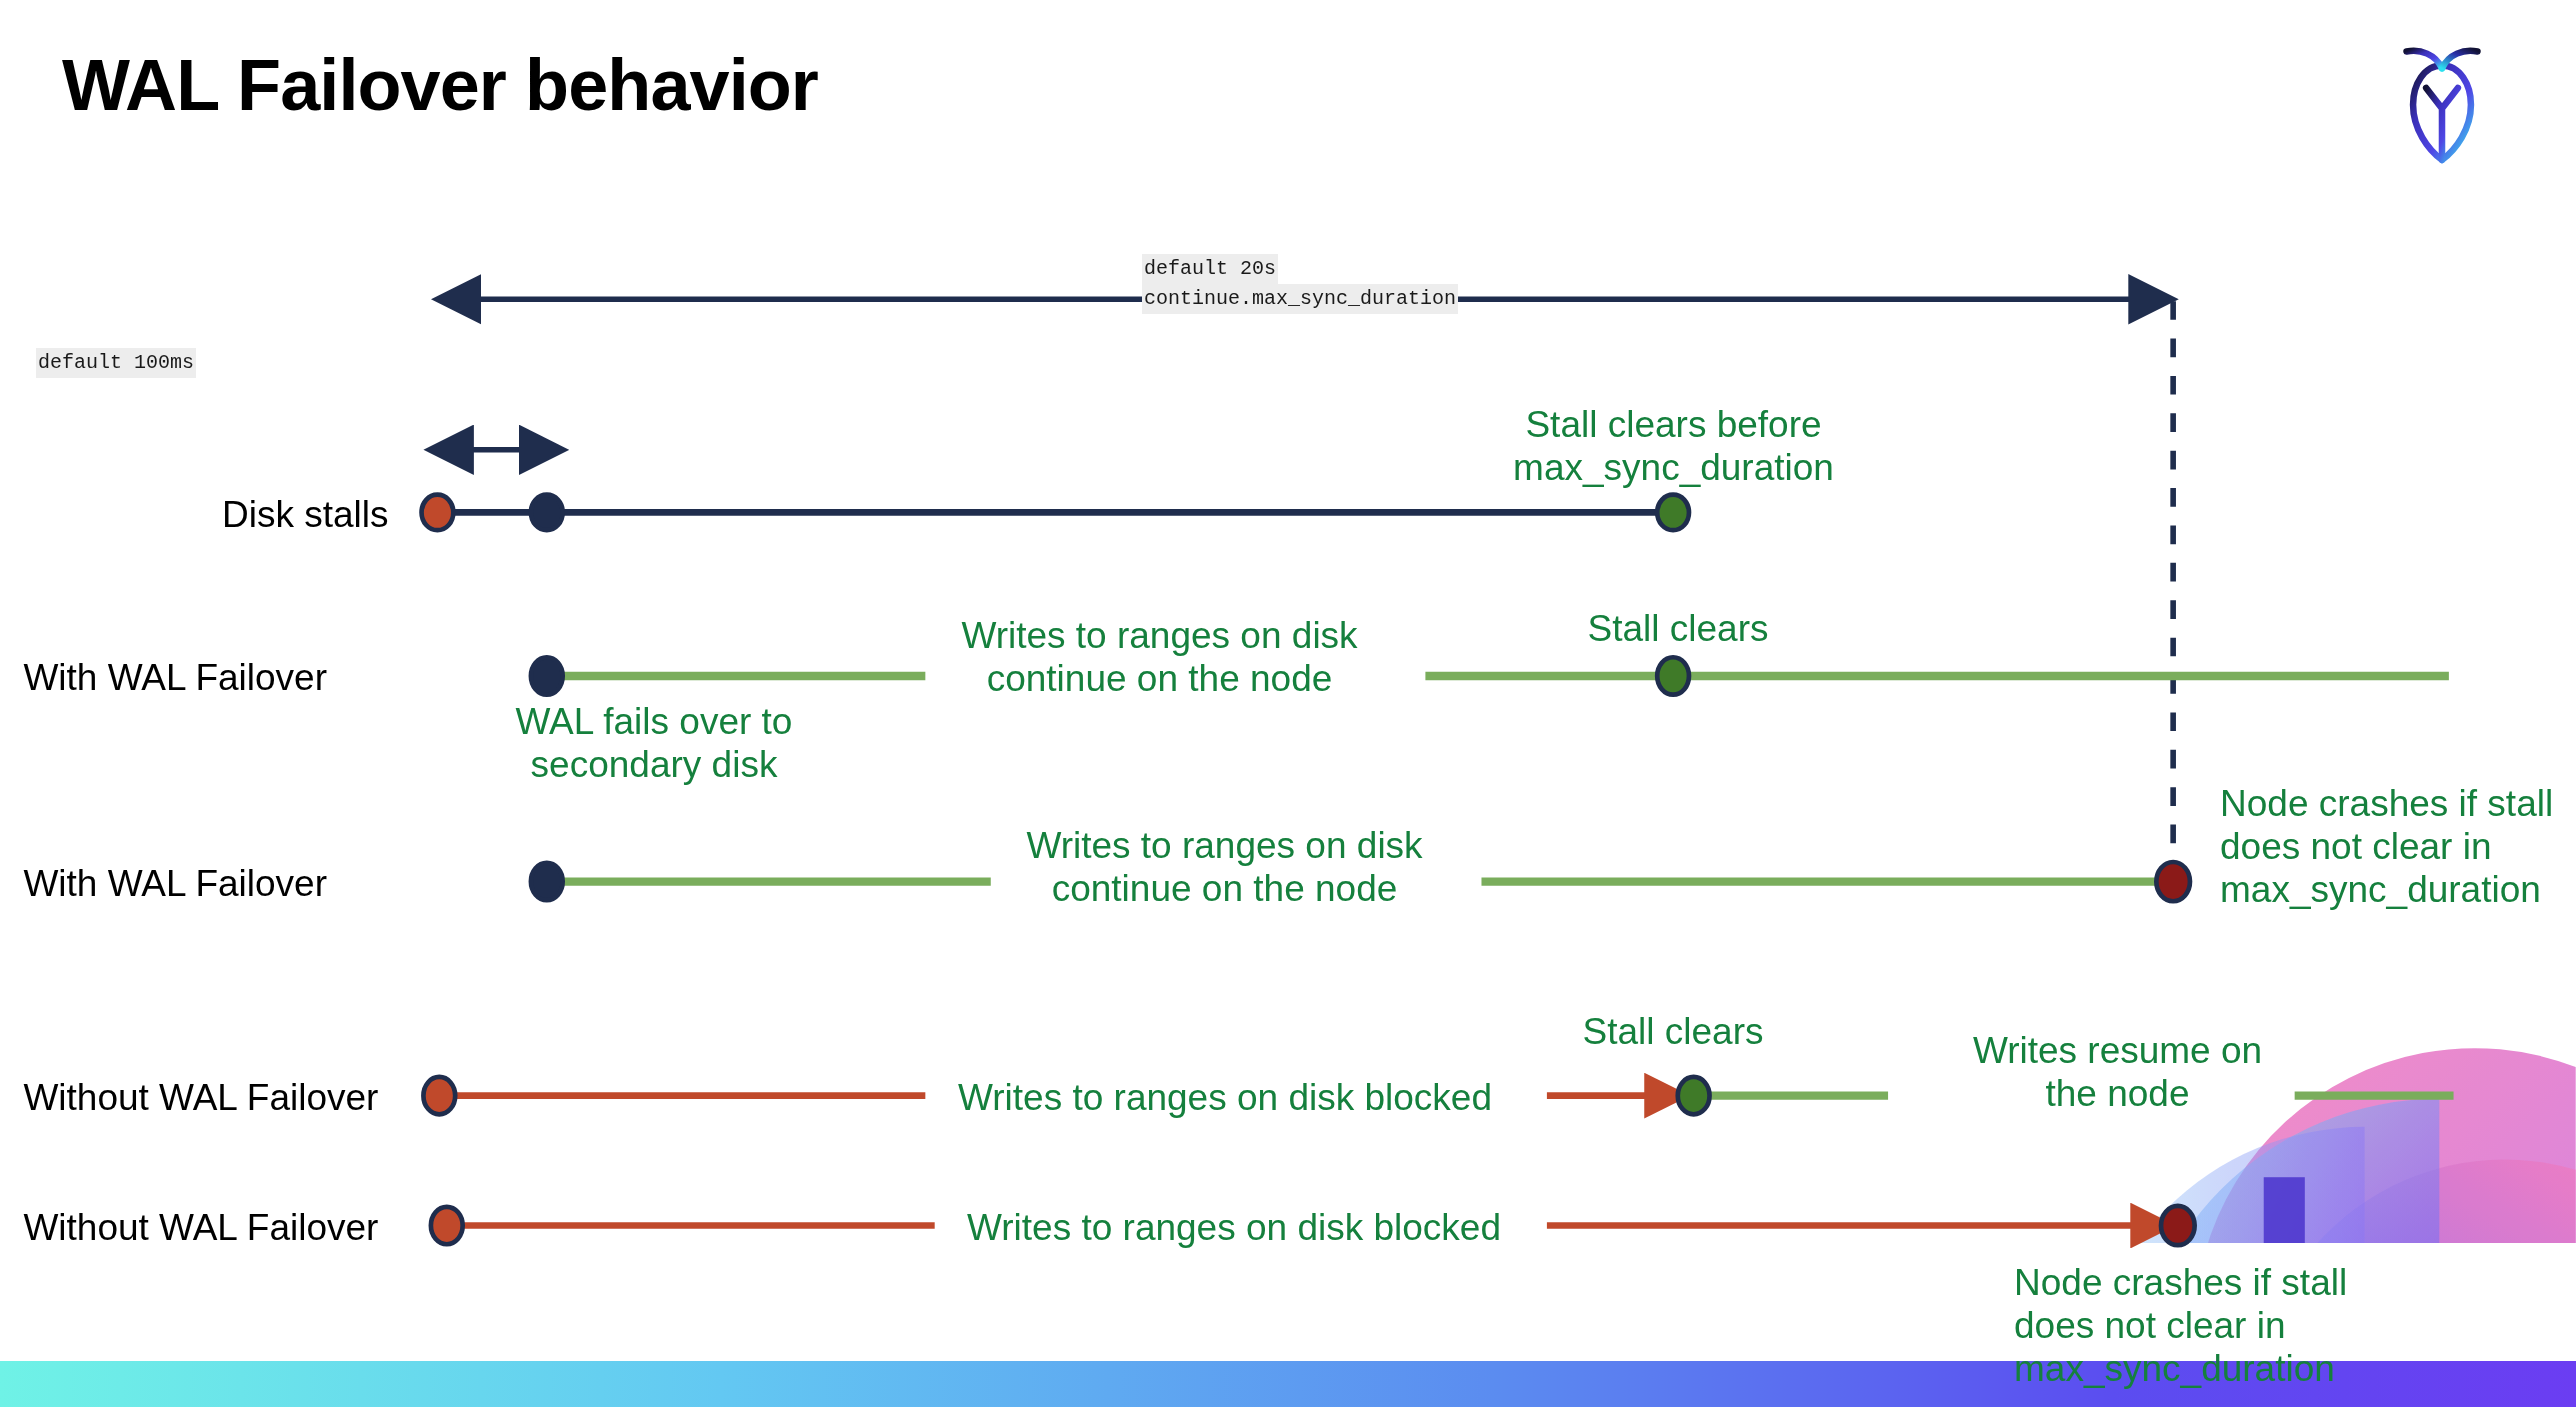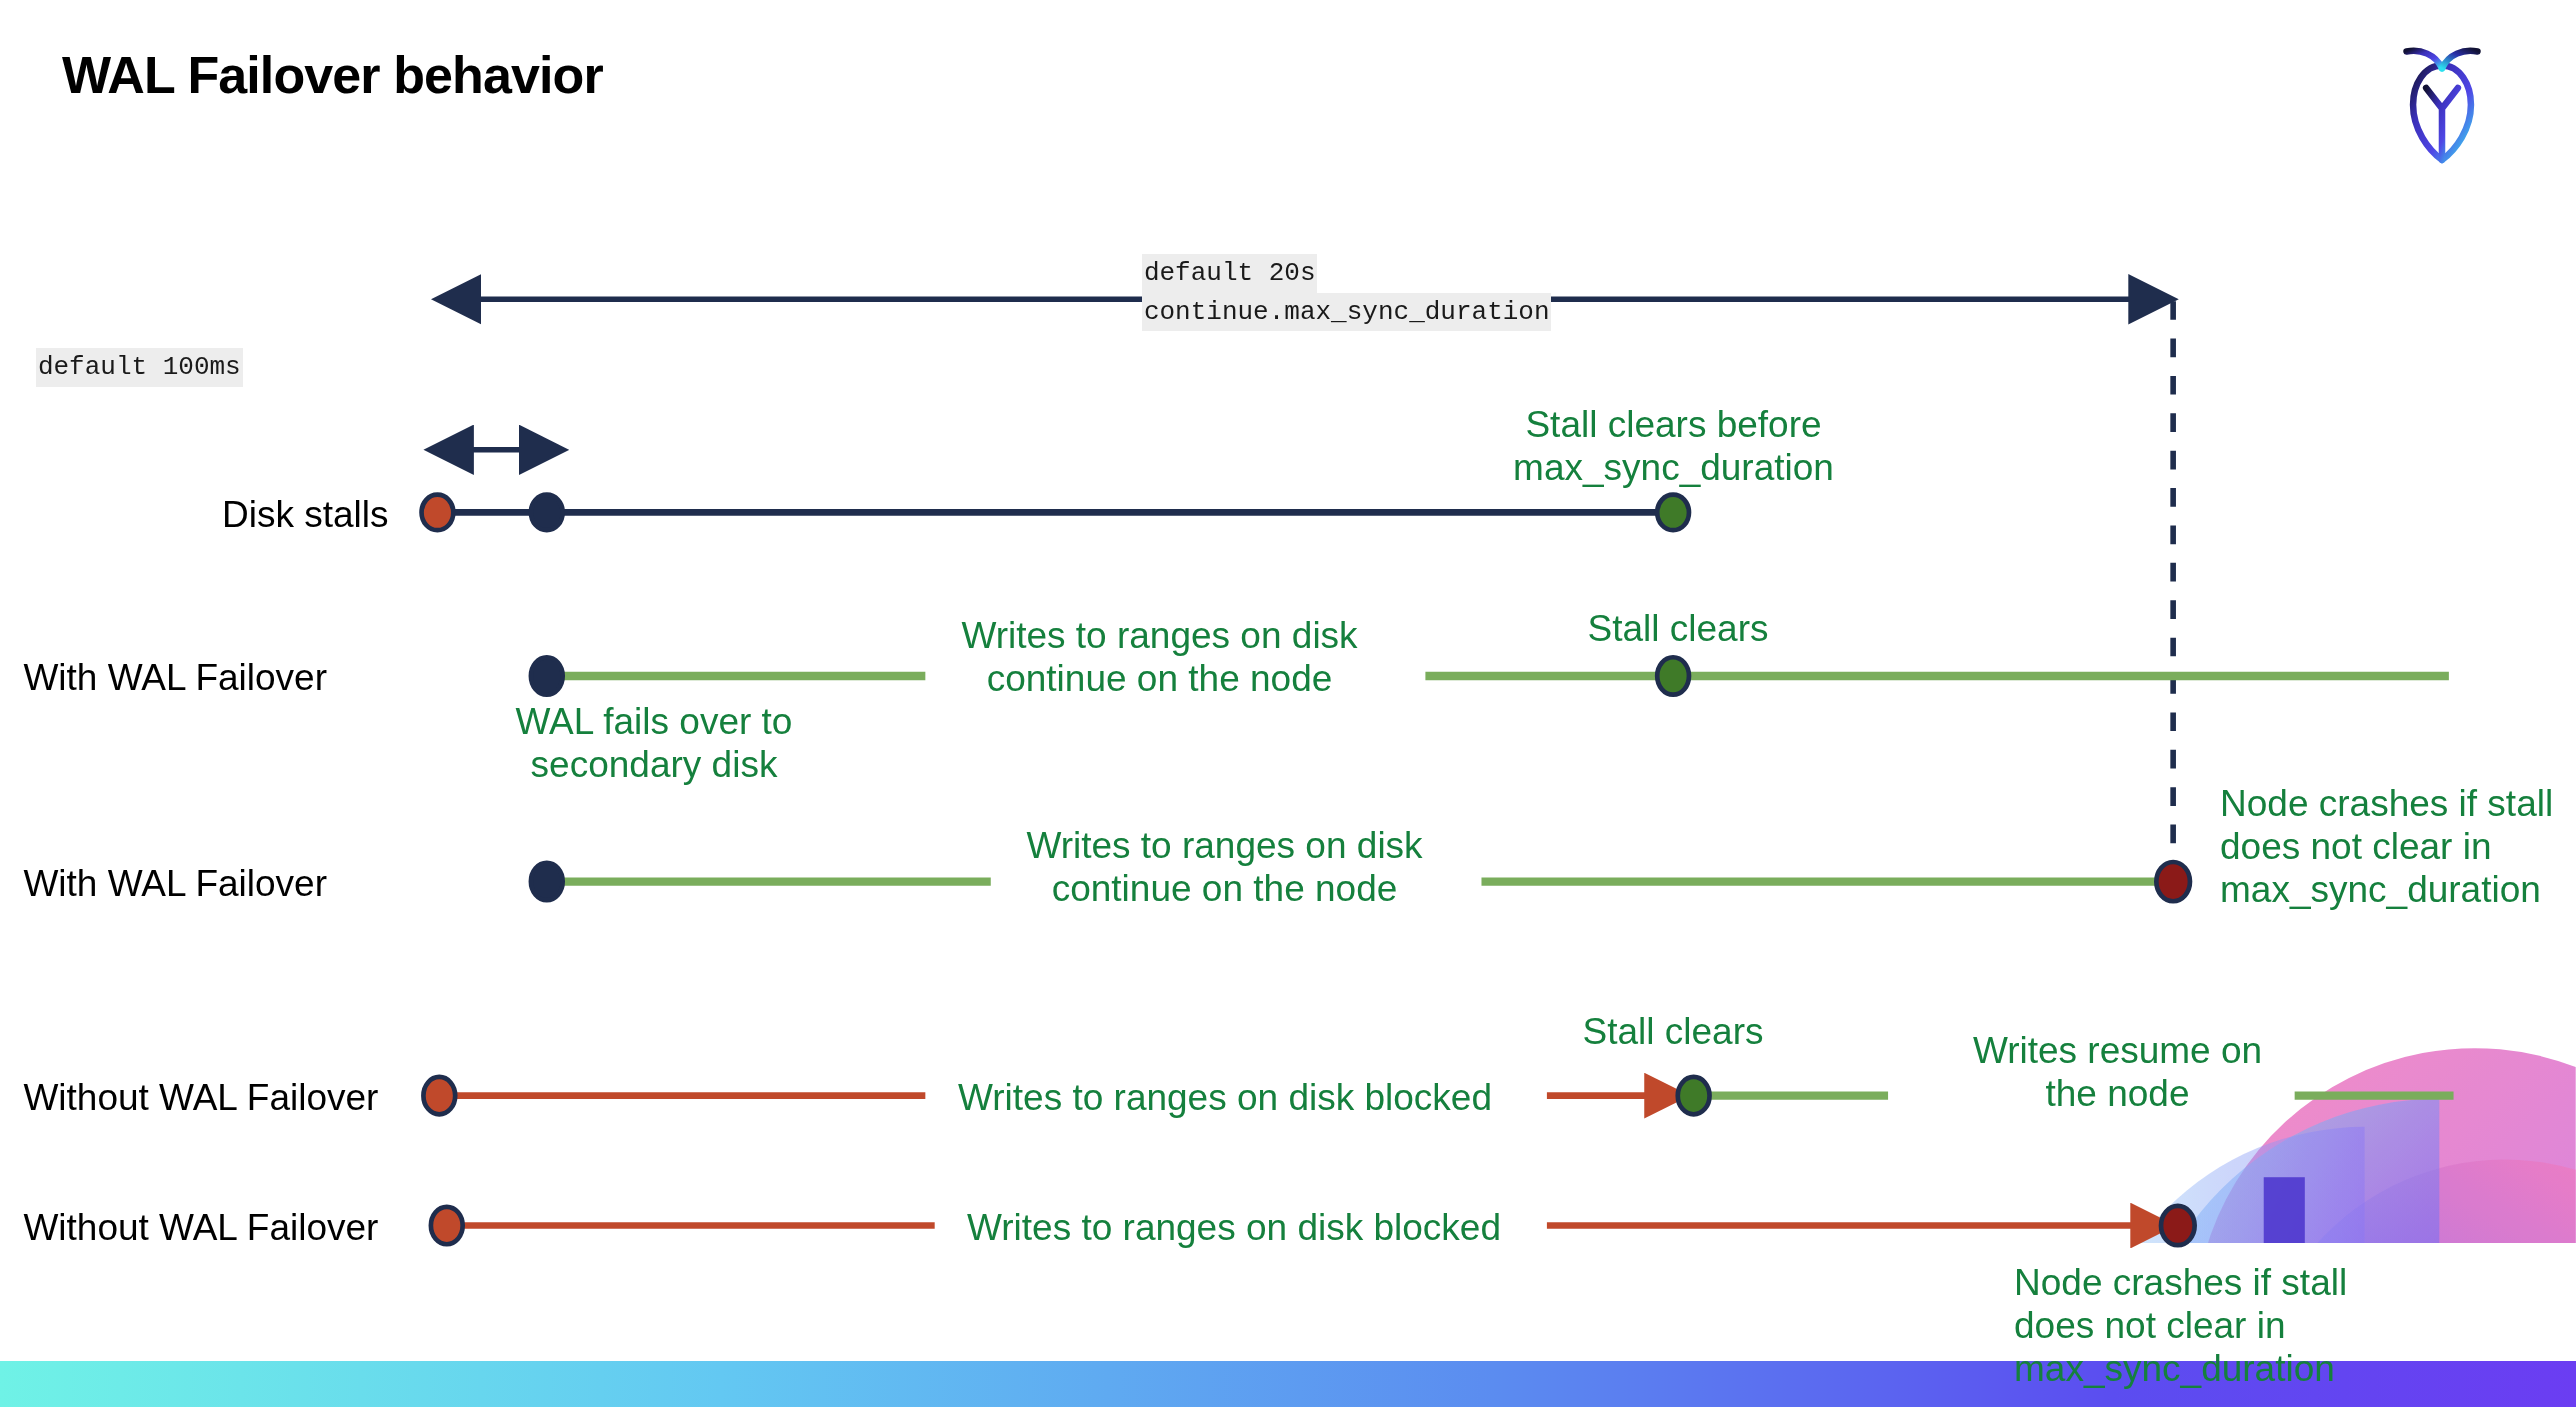--- a/index.html
+++ b/index.html
@@ -1,29 +1,29 @@
 <!DOCTYPE html>
 <html style="font-size:15px"><head>
 <meta charset="utf-8">
 <style>
   html,body{margin:0;padding:0;background:#fff;}
   body{width:2576px;height:1408px;overflow:hidden;position:relative;
        font-family:"Liberation Sans",sans-serif;color:#000;}
   .stage{position:absolute;inset:0;width:2576px;height:1408px;overflow:hidden;background:#fff;}
 
   
-  #title{position:absolute;left:62px;top:49px;font-size:52px;font-weight:bold;
+  #title{position:absolute;left:62px;top:49px;font-size:72px;font-weight:bold;
          letter-spacing:-0.9px;line-height:1;white-space:nowrap;}
 
   
   #logo{position:absolute;left:2372px;top:26px;width:140px;height:150px;}
 
   
   .code-block{position:absolute;font-family:"Liberation Mono",monospace;
-              font-size:26px;line-height:1.42;color:#1a1a1a;white-space:nowrap;}
+              font-size:20px;line-height:1.42;color:#1a1a1a;white-space:nowrap;}
   .code-block span{background:#ededed;display:inline-block;padding:0.9px 1.9px;}
   #code-top{left:1142px;top:254px;}
   #code-left{left:36px;top:348px;text-decoration:underline;}
 
   
   #vec{position:absolute;left:0;top:0;width:2576px;height:1408px;}
 
   
   .row-label{position:absolute;font-size:37px;white-space:nowrap;color:#000;}
 

